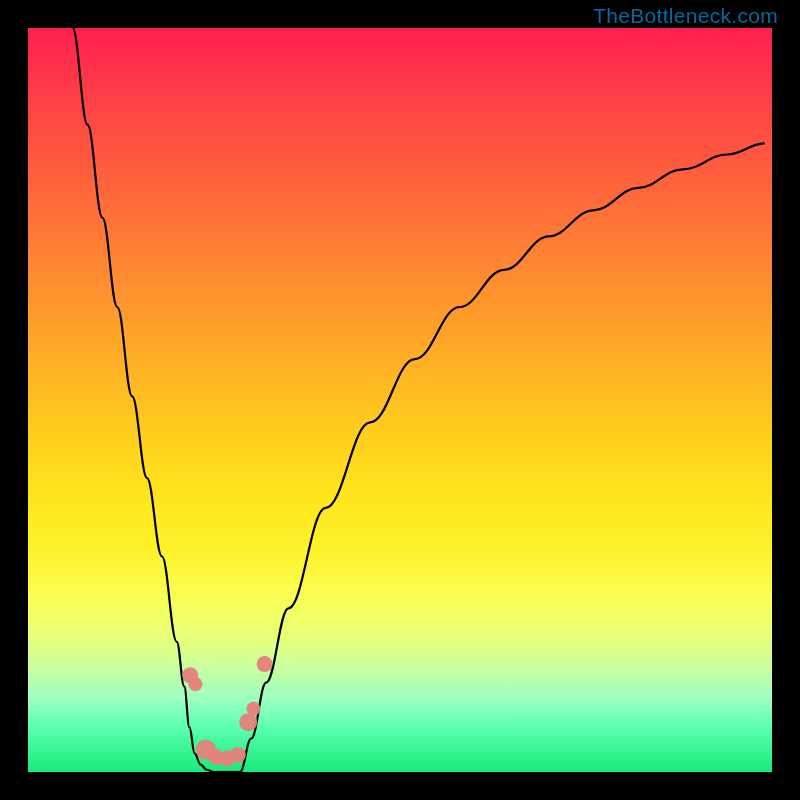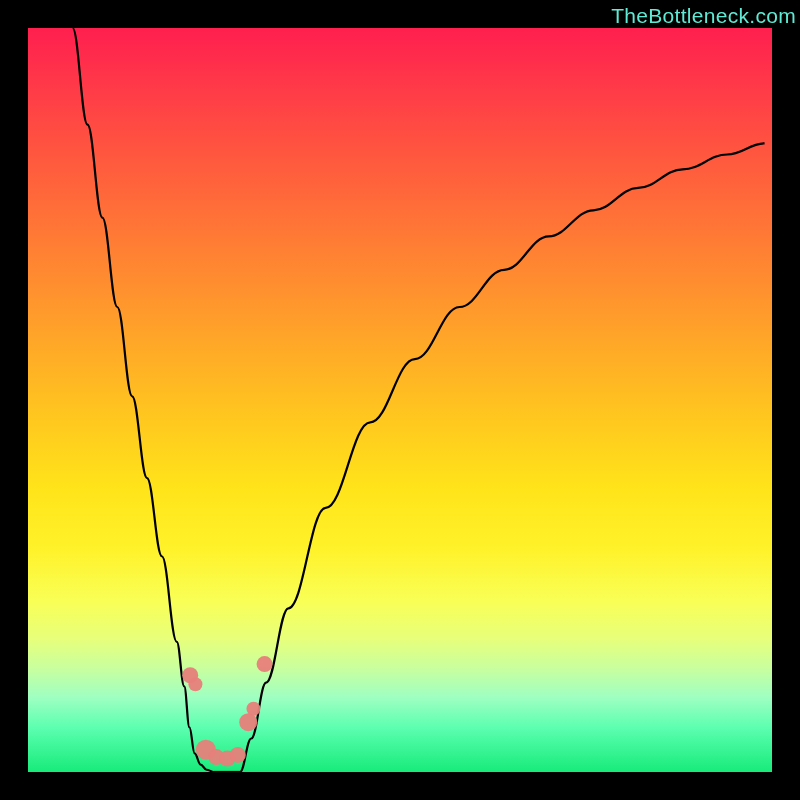--- a/index.html
+++ b/index.html
@@ -30,22 +30,22 @@
       #e8ff7a 82%,
       #c9ff9e 86%,
       #9effc2 90%,
       #5cffb0 94%,
       #17eb7a 100%
     );
   }
   .watermark {
     position: absolute;
     top: 4px;
-    right: 4px;
-    color: #5eead4;
+    right: 22px;
+    color: #0369a1;
     font-size: 21px;
     font-weight: 500;
     letter-spacing: 0.3px;
   }
   svg.curve {
     position: absolute;
     left: 0; top: 0;
     width: 744px;
     height: 744px;
     overflow: visible;

